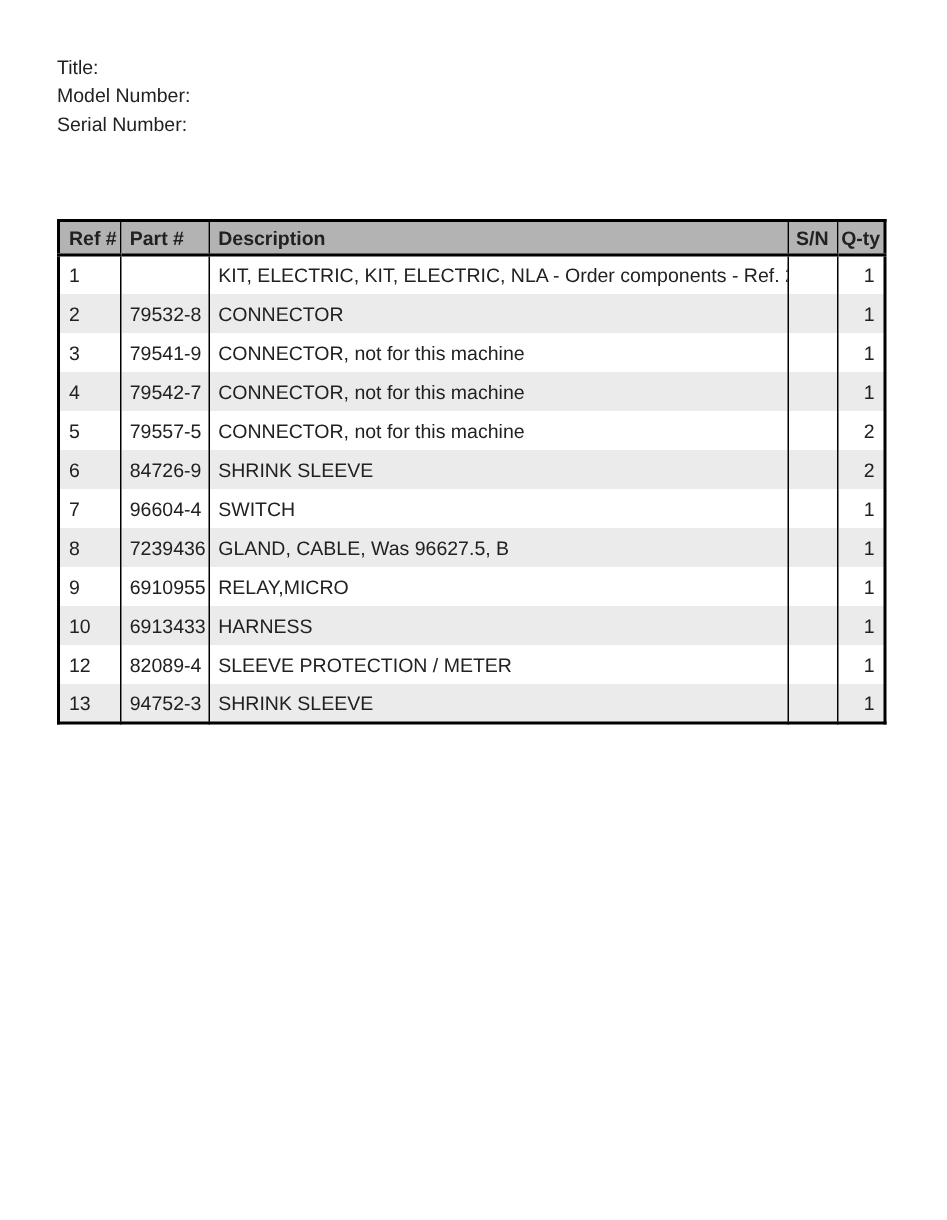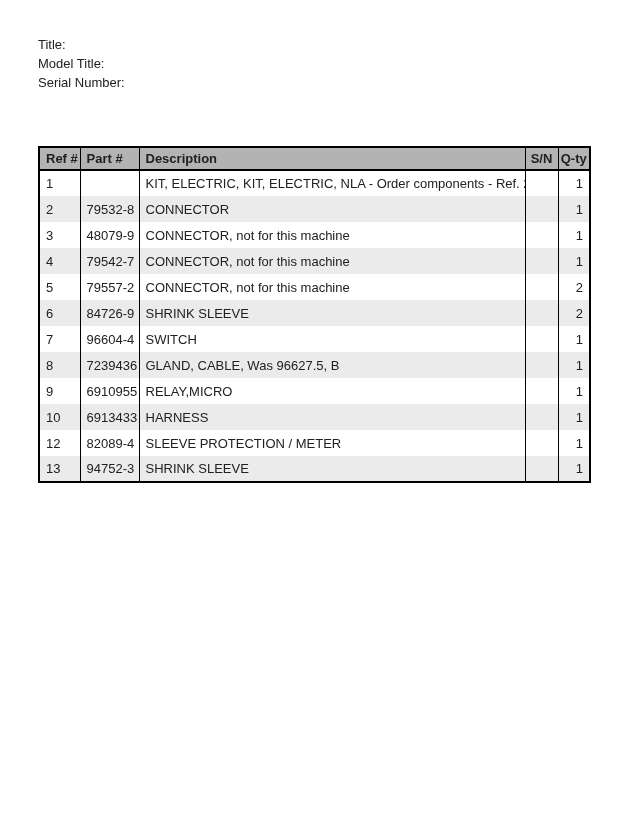--- a/index.html
+++ b/index.html
@@ -71,21 +71,21 @@
   col.c-part { width: 59px; }
   col.c-desc { width: 386px; }
   col.c-sn   { width: 33px; }
   col.c-qty  { width: 32px; }
 </style>
 </head>
 <body>
 
 <div class="doc-header">
   <div>Title:</div>
-  <div>Model Title:</div>
+  <div>Model Number:</div>
   <div>Serial Number:</div>
 </div>
 
 <table class="parts">
   <colgroup>
     <col class="c-ref">
     <col class="c-part">
     <col class="c-desc">
     <col class="c-sn">
     <col class="c-qty">
@@ -109,35 +109,35 @@
       </tr>
       <tr>
         <td class="col-ref">2</td>
         <td class="col-part">79532-8</td>
         <td class="col-desc">CONNECTOR</td>
         <td class="col-sn"></td>
         <td class="col-qty">1</td>
       </tr>
       <tr>
         <td class="col-ref">3</td>
-        <td class="col-part">48079-9</td>
+        <td class="col-part">79541-9</td>
         <td class="col-desc">CONNECTOR, not for this machine</td>
         <td class="col-sn"></td>
         <td class="col-qty">1</td>
       </tr>
       <tr>
         <td class="col-ref">4</td>
         <td class="col-part">79542-7</td>
         <td class="col-desc">CONNECTOR, not for this machine</td>
         <td class="col-sn"></td>
         <td class="col-qty">1</td>
       </tr>
       <tr>
         <td class="col-ref">5</td>
-        <td class="col-part">79557-2</td>
+        <td class="col-part">79557-5</td>
         <td class="col-desc">CONNECTOR, not for this machine</td>
         <td class="col-sn"></td>
         <td class="col-qty">2</td>
       </tr>
       <tr>
         <td class="col-ref">6</td>
         <td class="col-part">84726-9</td>
         <td class="col-desc">SHRINK SLEEVE</td>
         <td class="col-sn"></td>
         <td class="col-qty">2</td>

